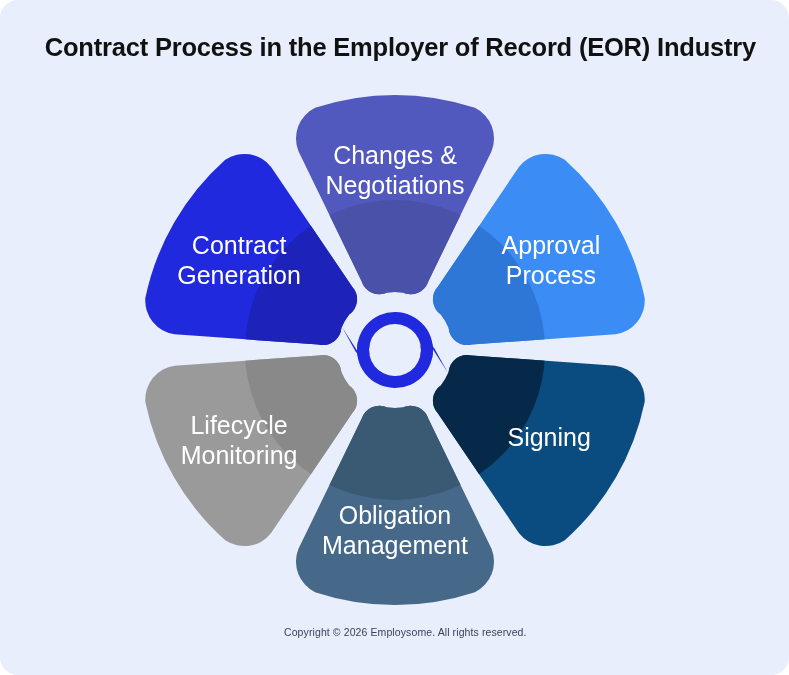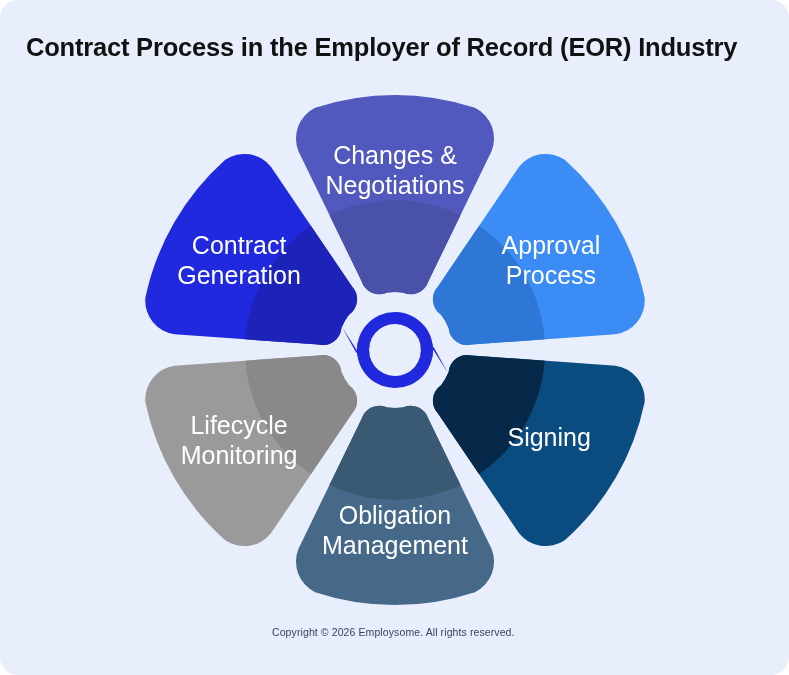--- a/index.html
+++ b/index.html
@@ -27,20 +27,21 @@
   #page-title {
     position: absolute;
     left: 26px;
     top: 33px;
     width: 730px;
     font-size: 25.5px;
     font-weight: bold;
     color: #111111;
     letter-spacing: -0.2px;
     white-space: nowrap;
+    text-align: right;
   }
   #wheel-wrap {
     position: absolute;
     left: 0;
     top: 78px;
     width: 789px;
     height: 530px;
   }
   #wheel-svg {
     display: block;
@@ -48,21 +49,21 @@
   }
   .seg-label {
     fill: #ffffff;
     font-family: "Liberation Sans", sans-serif;
     font-size: 25px;
     text-anchor: middle;
     dominant-baseline: middle;
   }
   #footer-copyright {
     position: absolute;
-    left: 272px;
+    left: 284px;
     top: 626px;
     font-size: 10.5px;
     color: #3a4358;
     letter-spacing: 0.1px;
   }
   #brand-logo {
     position: absolute;
     right: 31px;
     top: 619px;
     font-size: 21px;

